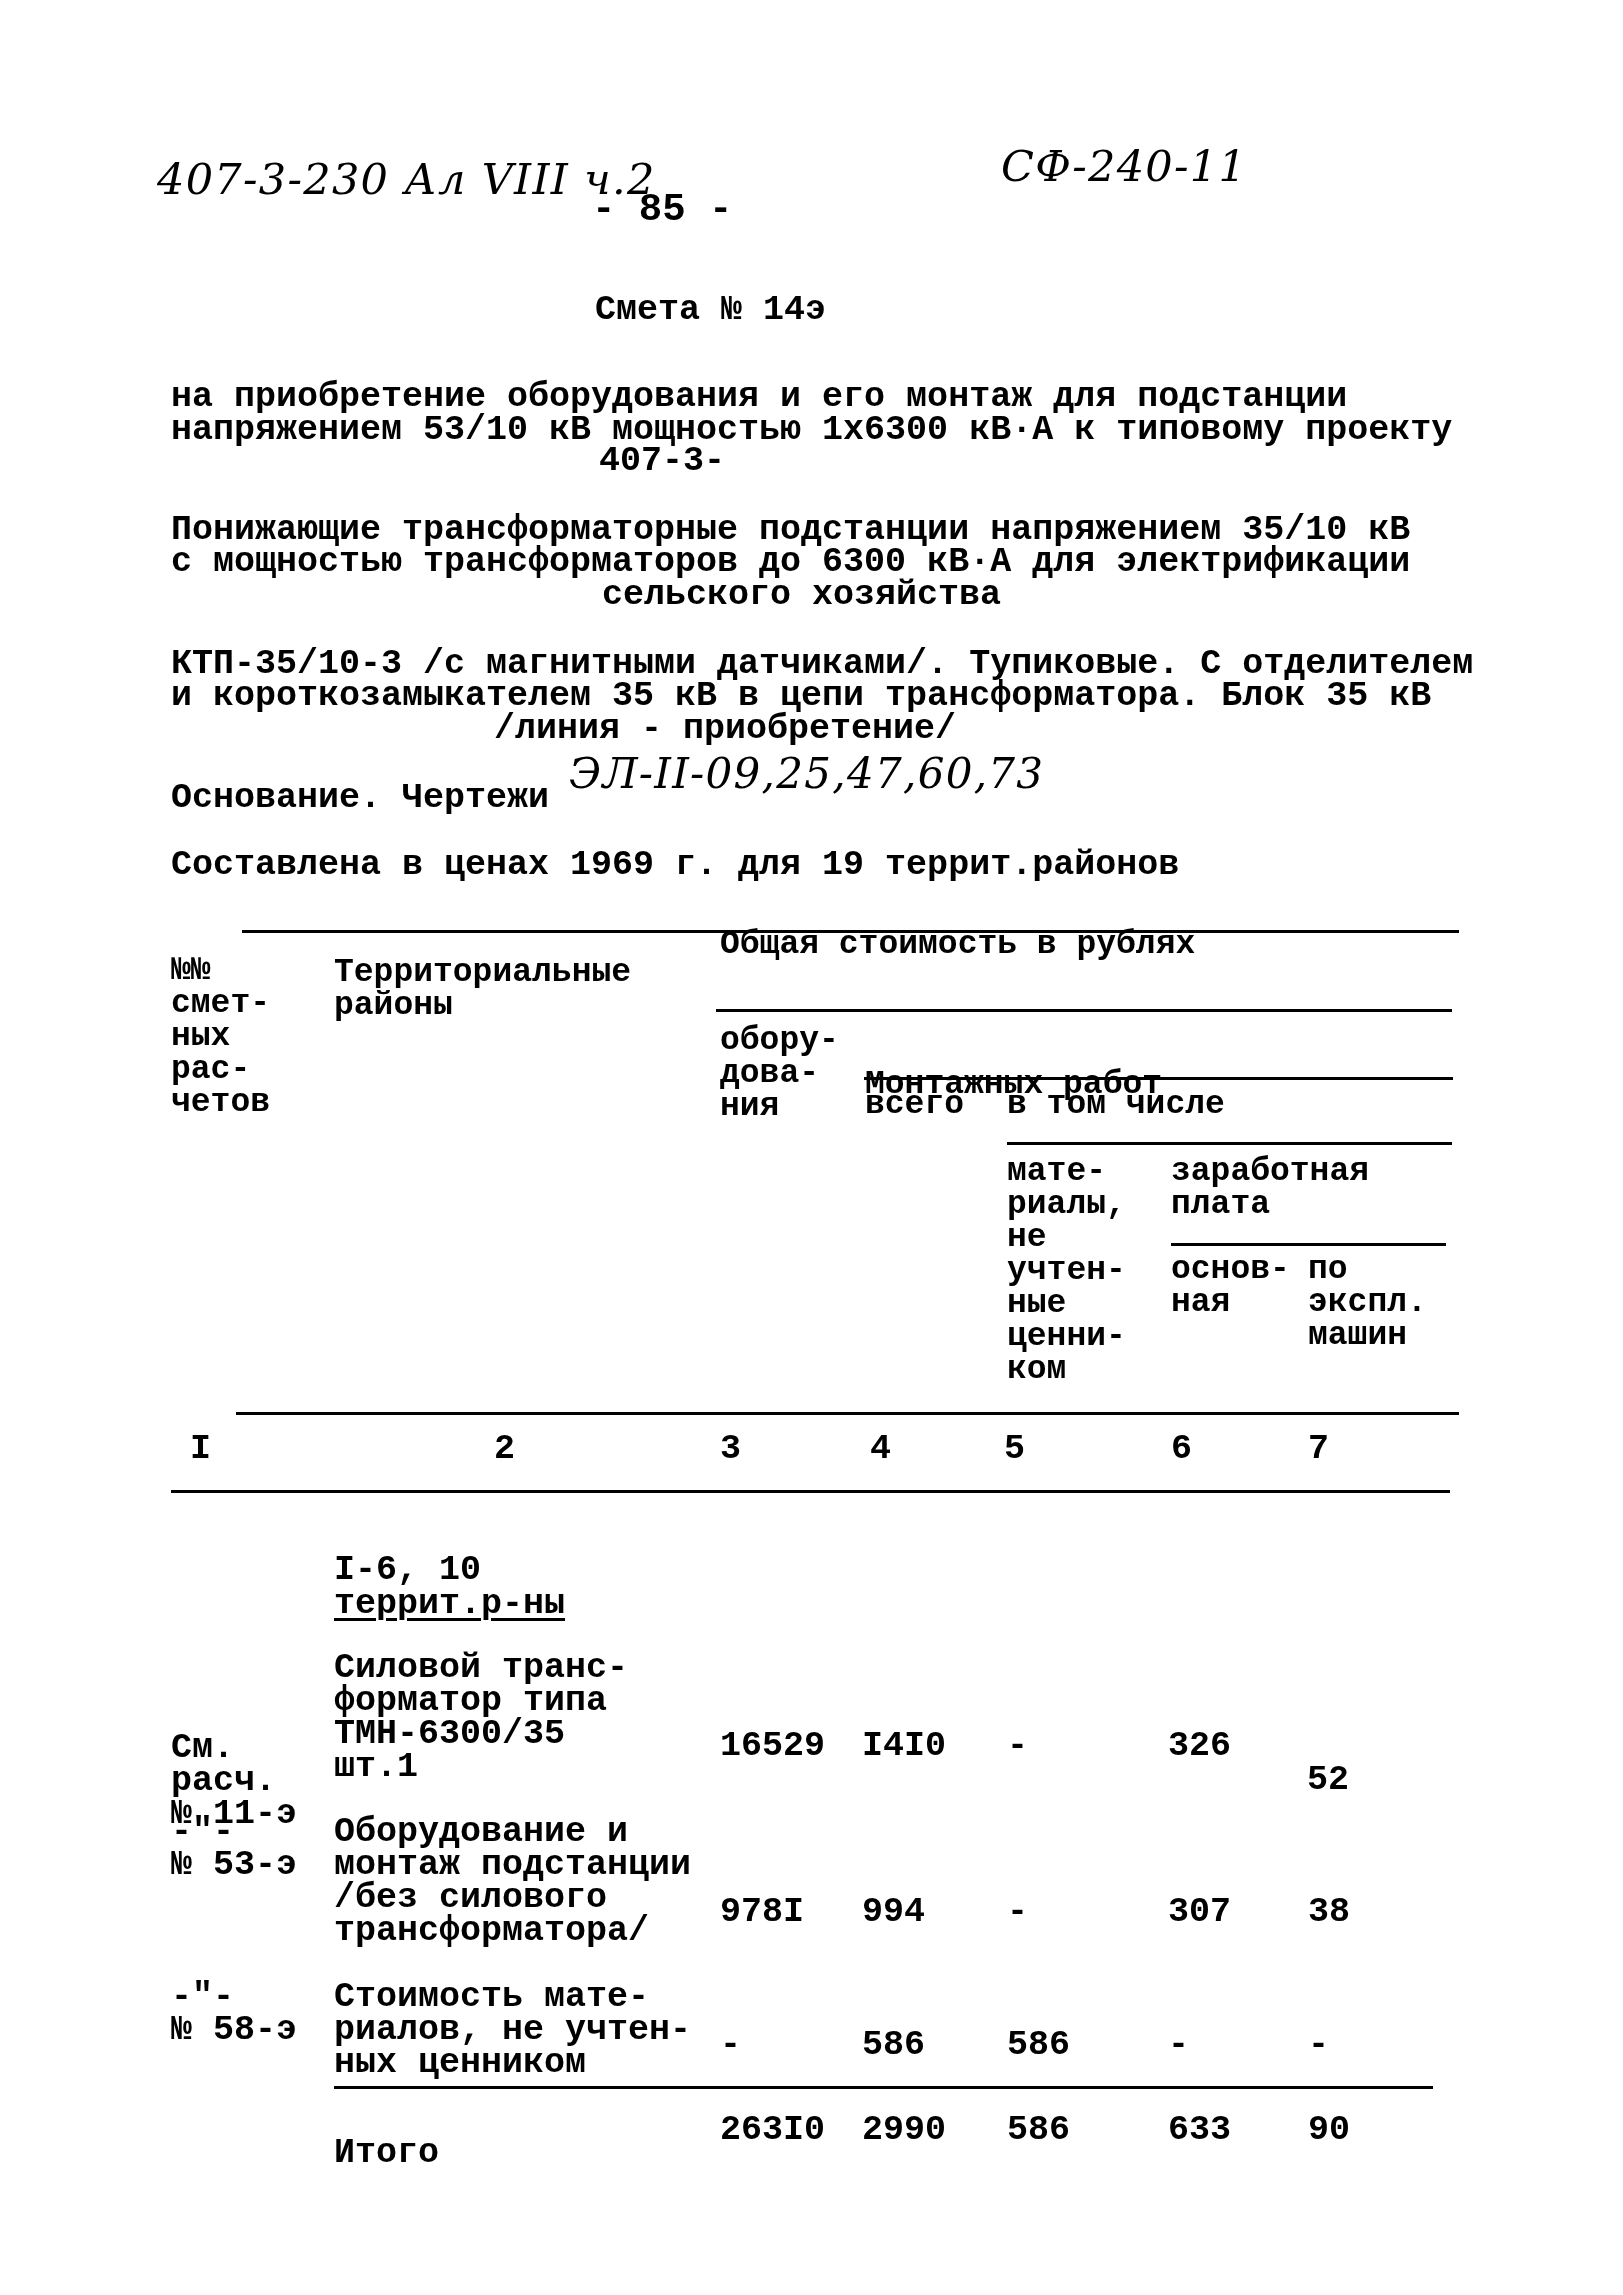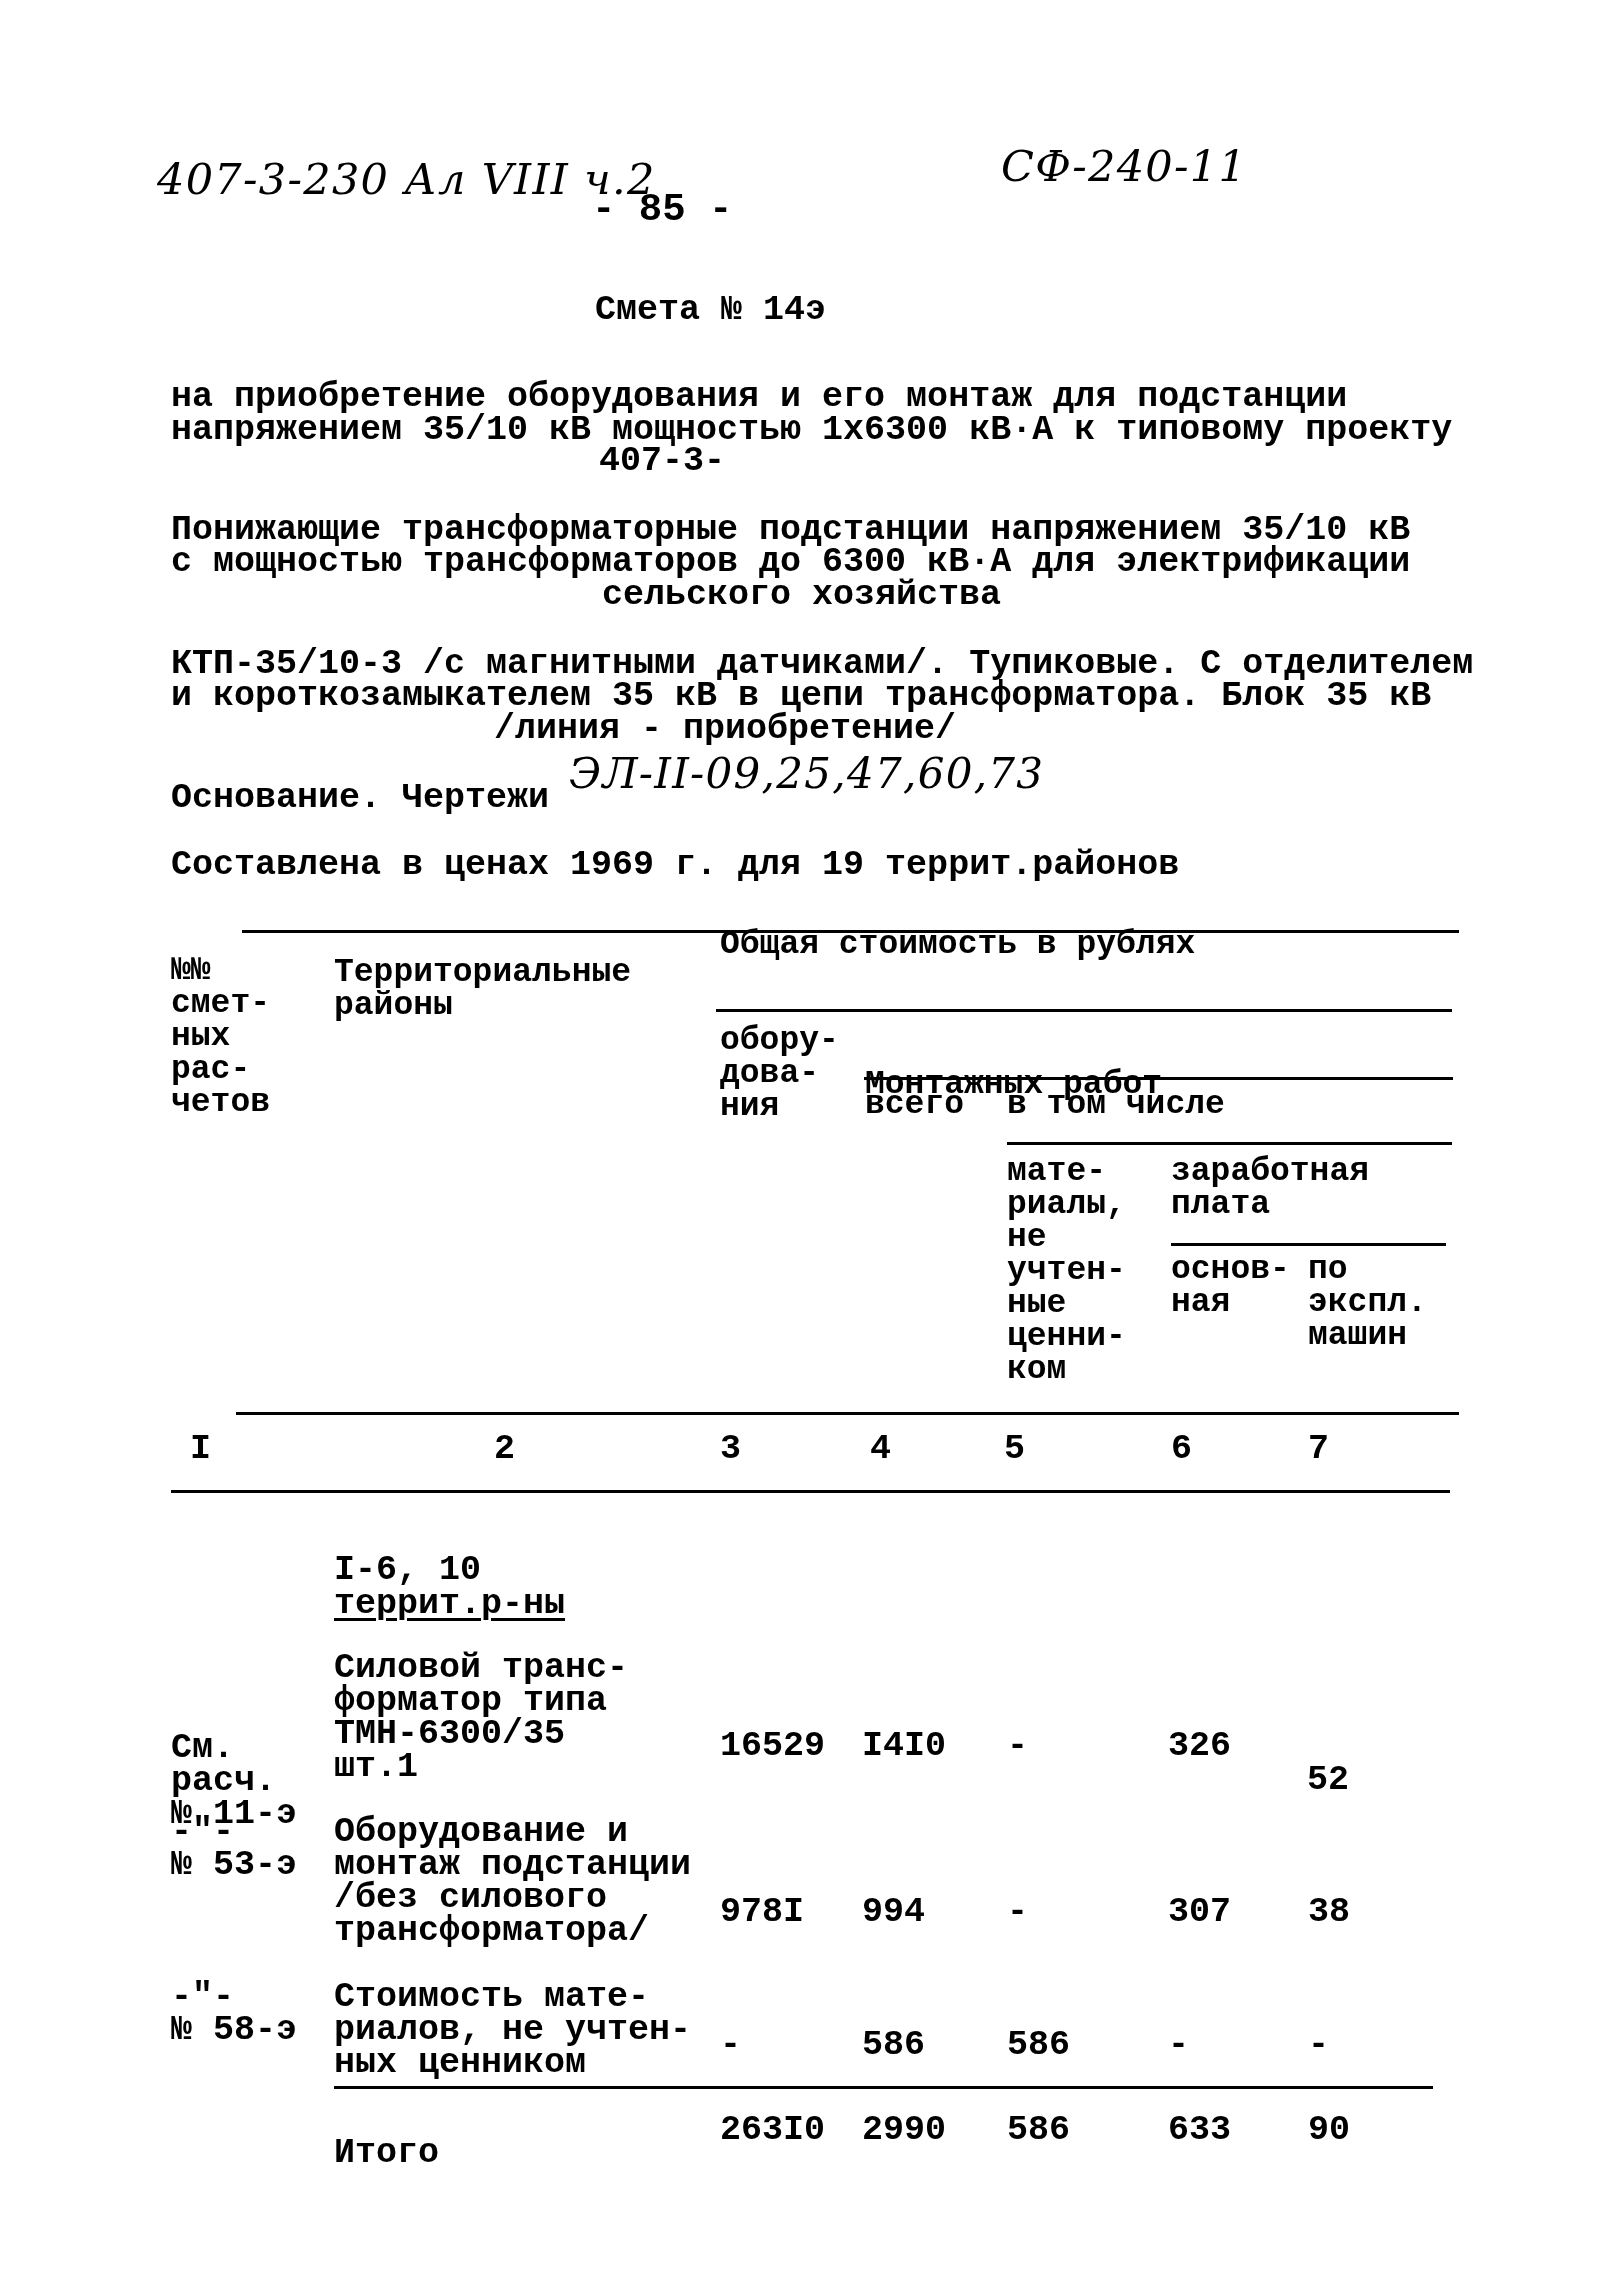--- a/index.html
+++ b/index.html
@@ -46,21 +46,21 @@
 </head>
 <body>
 
 <div class="abs hand" style="left:157px; top:154px;">407-3-230 Ал VIII ч.2</div>
 <div class="abs typed" style="left:592px; top:171px; font-size:39px;">- 85 -</div>
 <div class="abs hand" style="left:1001px; top:141px;">СФ-240-11</div>
 
 <div class="abs typed" style="left:595px; top:271px;">Смета № 14э</div>
 
 <div class="abs typed" style="left:171px; top:358px;">на приобретение оборудования и его монтаж для подстанции</div>
-<div class="abs typed" style="left:171px; top:391px;">напряжением 35/10 кВ мощностью 1х6300 кВ·А к типовому проекту</div>
+<div class="abs typed" style="left:171px; top:391px;">напряжением 53/10 кВ мощностью 1х6300 кВ·А к типовому проекту</div>
 <div class="abs typed" style="left:599px; top:422px;">407-3-</div>
 
 <div class="abs typed" style="left:171px; top:491px;">Понижающие трансформаторные подстанции напряжением 35/10 кВ</div>
 <div class="abs typed" style="left:171px; top:523px;">с мощностью трансформаторов до 6300 кВ·А для электрификации</div>
 <div class="abs typed" style="left:602px; top:556px;">сельского хозяйства</div>
 
 <div class="abs typed" style="left:171px; top:625px;">КТП-35/10-3 /с магнитными датчиками/. Тупиковые. С отделителем</div>
 <div class="abs typed" style="left:171px; top:657px;">и короткозамыкателем 35 кВ в цепи трансформатора. Блок 35 кВ</div>
 <div class="abs typed" style="left:494px; top:690px;">/линия - приобретение/</div>
 

